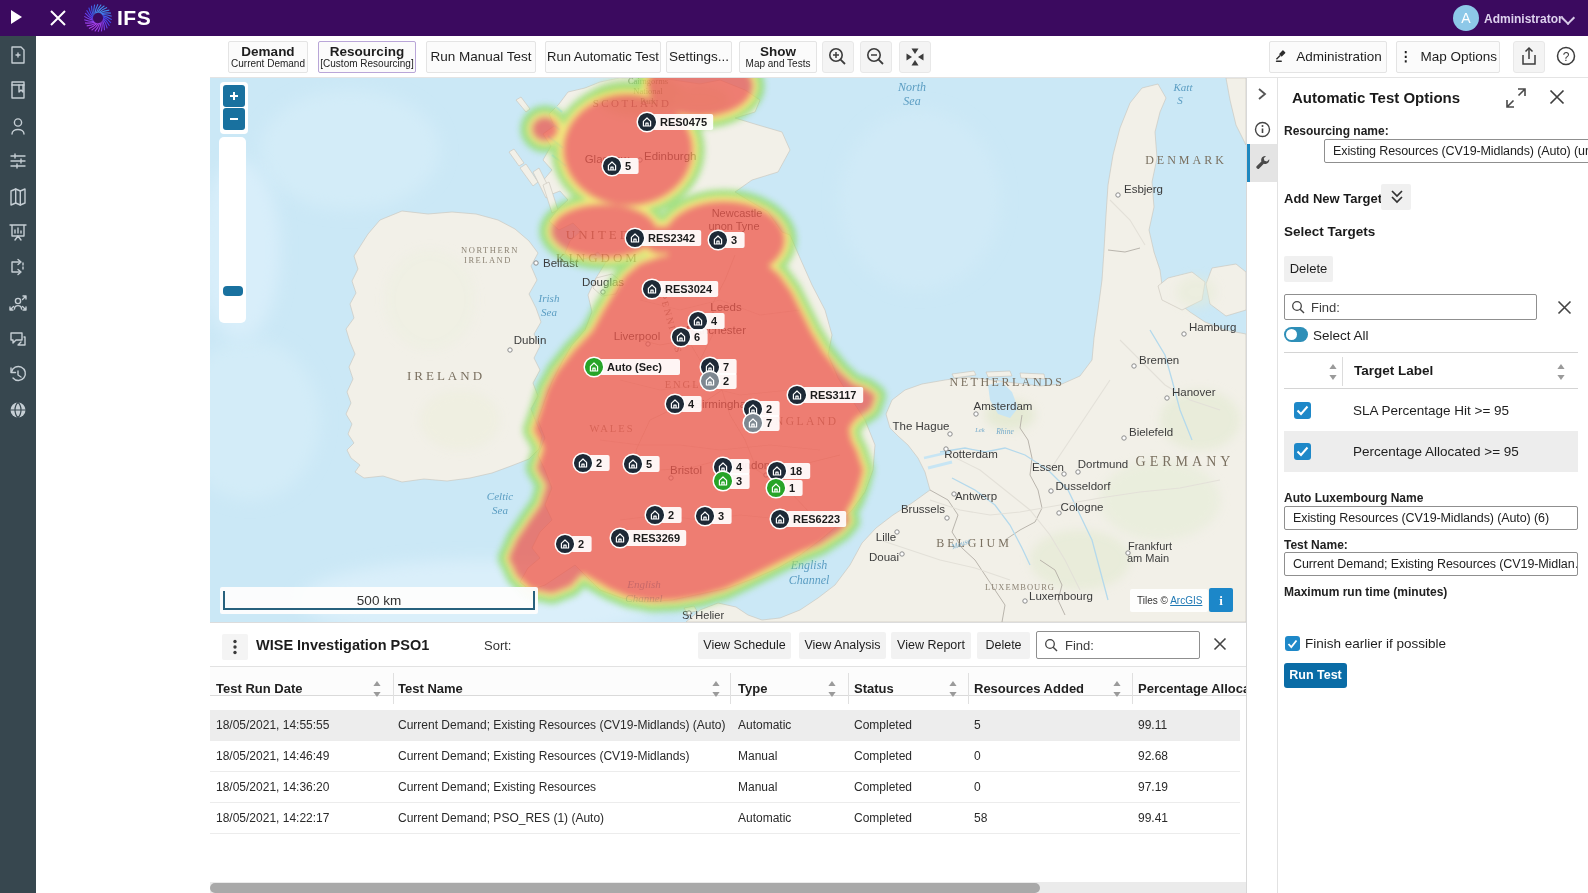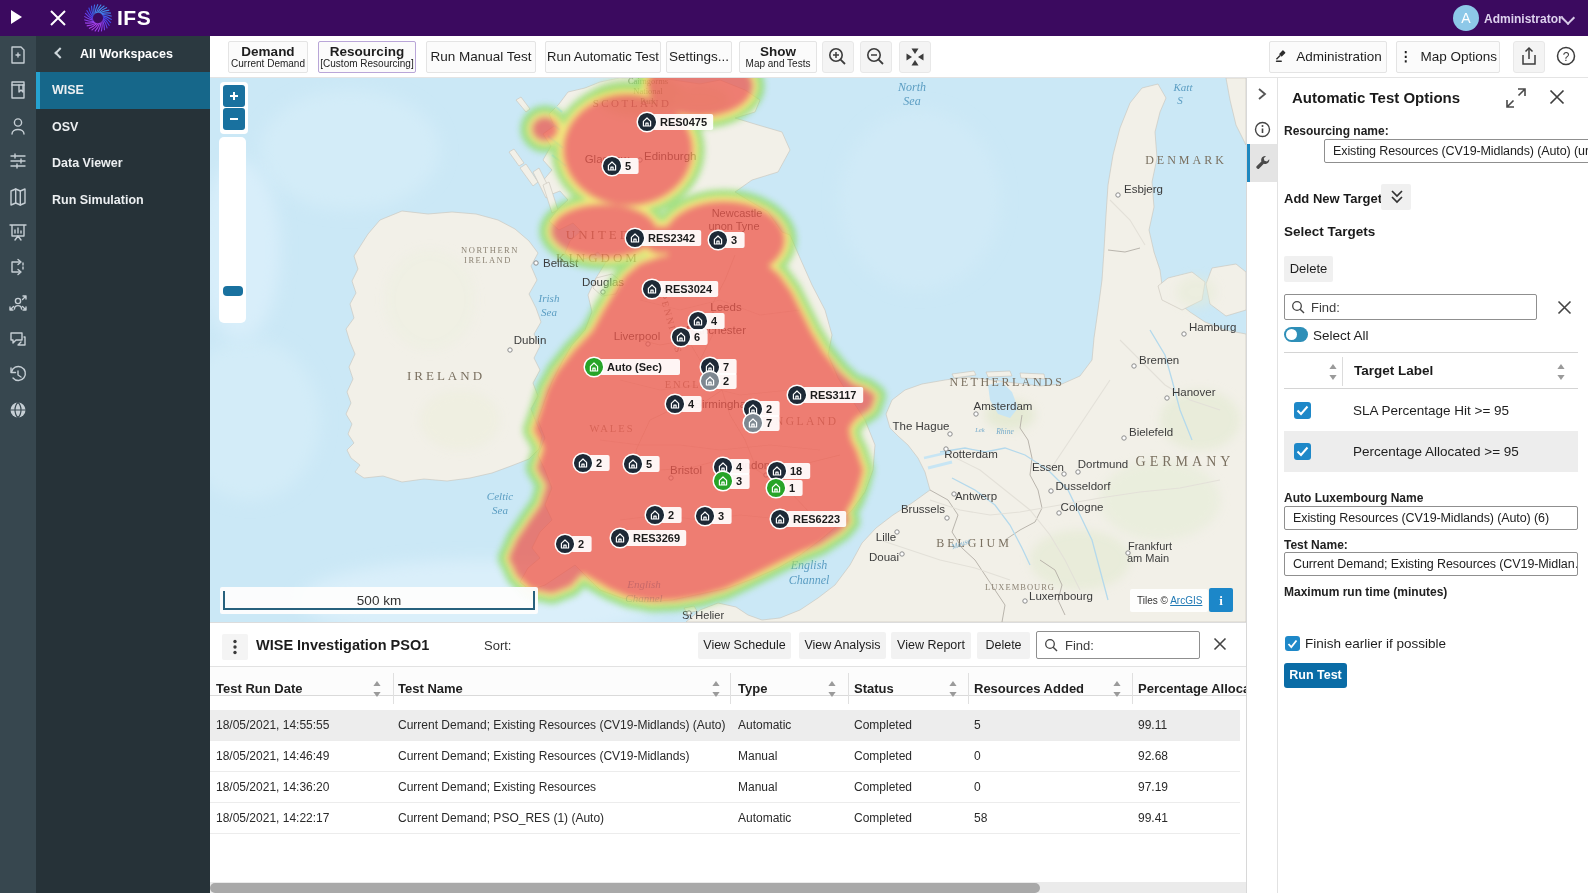--- a/index.html
+++ b/index.html
@@ -161,27 +161,20 @@
           </g>
 
   <g transform="translate(18,374)">
             <circle cx="0" cy="0" r="7.5" fill="#c5ced4" stroke="none"></circle>
             <path d="M-7.5 0 H7.5 M0 -7.5 C4 -4 4 4 0 7.5 M0 -7.5 C-4 -4 -4 4 0 7.5" stroke="#37474f" stroke-width="1.2"></path>
           </g>
 </g>
 </svg>
 </div>
 
-<div id="nav">
-  <div class="hdr"><span class="bk"></span>All Workspaces</div>
-  <div class="item sel">WISE</div>
-  <div class="item">OSV</div>
-  <div class="item">Data Viewer</div>
-  <div class="item">Run Simulation</div>
-</div>
 
 <div id="toolbar">
   <div class="tbtn" style="left:18px;width:80px;">
         <div class="l1">Demand</div>
         <div class="l2">Current Demand</div>
       </div>
   <div class="tbtn" style="left:108px;width:98px;border-color:#b9a6d8;">
         <div class="l1">Resourcing</div>
         <div class="l2">[Custom Resourcing]</div>
       </div>

